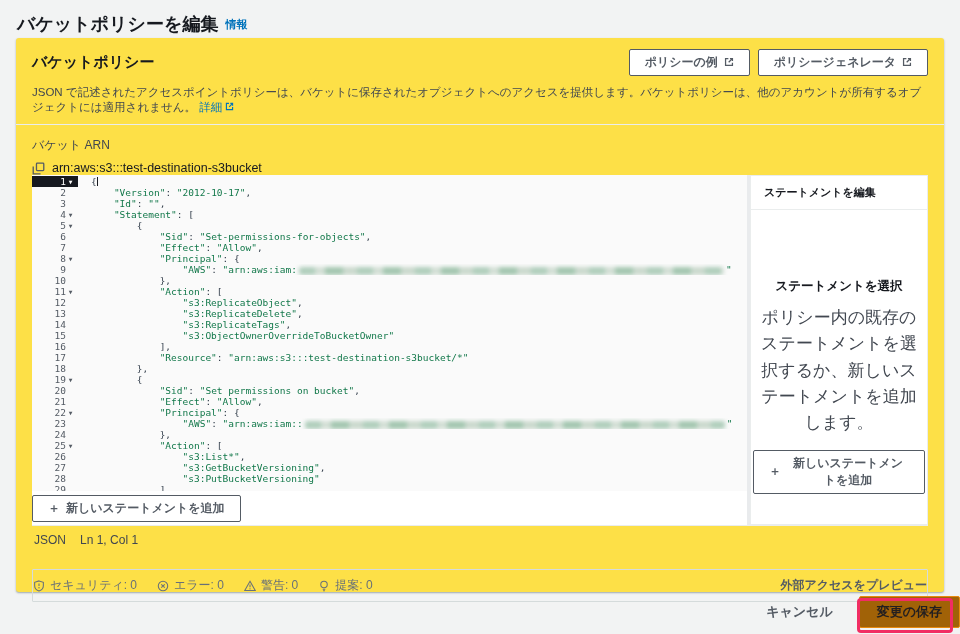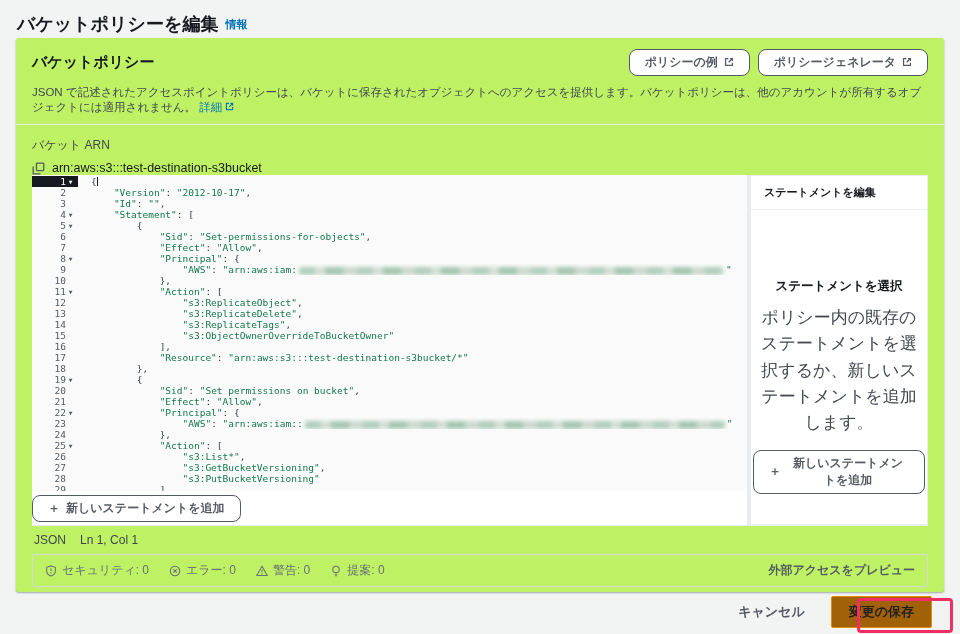--- a/index.html
+++ b/index.html
@@ -8,29 +8,29 @@
     background:#f2f3f3; font-family:"Liberation Sans",sans-serif;
     color:#16191f; position:relative; overflow:hidden;
   }
   
   .page-head { padding:12px 0 0 17px; }
   .page-head h1 { display:inline; font-size:18px; font-weight:bold; color:#16191f; }
   .info-link { font-size:11px; color:#0073bb; font-weight:bold; margin-left:7px; vertical-align:2px; cursor:pointer; }
   
   .card {
     position:absolute; left:16px; top:38px; width:928px; height:554px;
-    background:#bef264; border-radius:3px; box-shadow:0 1px 2px rgba(0,28,36,.35);
+    background:#fde047; border-radius:3px; box-shadow:0 1px 2px rgba(0,28,36,.35);
   }
   .card-header { padding:11px 16px 9px; }
   .hdr-row { display:flex; justify-content:space-between; align-items:center; }
   .card-title { font-size:15px; font-weight:bold; }
   .hdr-btns { display:flex; gap:8px; }
   .aws-btn {
     display:inline-flex; align-items:center; gap:6px; background:#fff;
-    border:1px solid #545b64; border-radius:8px; color:#545b64;
+    border:1px solid #545b64; border-radius:2px; color:#545b64;
     font-size:12px; font-weight:bold; padding:4px 15px; cursor:pointer;
     font-family:"Liberation Sans",sans-serif;
   }
   .desc { font-size:11.5px; color:#414750; margin-top:9px; }
   .desc .link { color:#0073bb; cursor:pointer; }
   .divider { border-top:1px solid #eaeded; }
   .card-body { padding:12px 16px 0; }
   .field-label { font-size:12px; color:#414750; margin-bottom:7px; }
   .arn-row { display:flex; align-items:center; gap:7px; font-size:12.5px; color:#16191f; }
   .copy-icon { cursor:pointer; display:inline-flex; }
@@ -58,27 +58,27 @@
   .gap-strip { width:3px; background:#e9ebed; flex:none; }
   .add-row { height:34px; background:#fff; display:flex; align-items:center; }
   
   .side-panel { width:178px; flex:none; background:#fff; border:1px solid #eaeded; height:350px; }
   .panel-header { font-size:11px; font-weight:bold; padding:9px 13px; border-bottom:1px solid #eaeded; }
   .panel-body { text-align:center; padding:68px 2px 0; }
   .select-title { font-size:12.5px; font-weight:bold; margin-bottom:10px; }
   .panel-desc { font-size:17px; color:#414750; line-height:1.55; margin-bottom:13px; }
   
   .json-row { border-top:1px solid #eaeded; margin-top:0; padding:7px 2px 6px; font-size:12px; color:#414750; display:flex; gap:14px; }
-  .stats-box { border:1px solid #d5dbdb; border-radius:1px; display:flex; justify-content:space-between; align-items:center; padding:7px 12px; margin-top:1px; }
+  .stats-box { border:1px solid #d5dbdb; border-radius:1px; display:flex; justify-content:space-between; align-items:center; padding:7px 0; margin-top:16px; }
   .stats-list { display:flex; align-items:center; }
   .stat { display:inline-flex; align-items:center; gap:5px; color:#687078; font-size:12px; margin-right:20px; }
   .stat svg { flex:none; }
   .preview-btn { font-size:12px; font-weight:bold; color:#545b64; cursor:pointer; background:none; border:none; font-family:"Liberation Sans",sans-serif; }
   
-  .footer { position:absolute; right:28px; bottom:4px; height:36px; display:flex; align-items:center; gap:26px; }
+  .footer { position:absolute; right:0; bottom:4px; height:36px; display:flex; align-items:center; gap:26px; }
   .cancel-btn { background:none; border:none; font-size:13px; font-weight:bold; color:#545b64; cursor:pointer; font-family:"Liberation Sans",sans-serif; }
   .save-btn {
     background:#a16207; border:1px solid #e8890c; border-radius:2px;
     color:#231f20; font-size:13px; font-weight:bold; padding:6px 17px; cursor:pointer;
     font-family:"Liberation Sans",sans-serif;
   }
   .annotation-box {
     position:absolute; right:7px; bottom:1px; width:96px; height:35px;
     border:3px solid #f12d63; border-radius:4px; pointer-events:none; z-index:5;
   }

